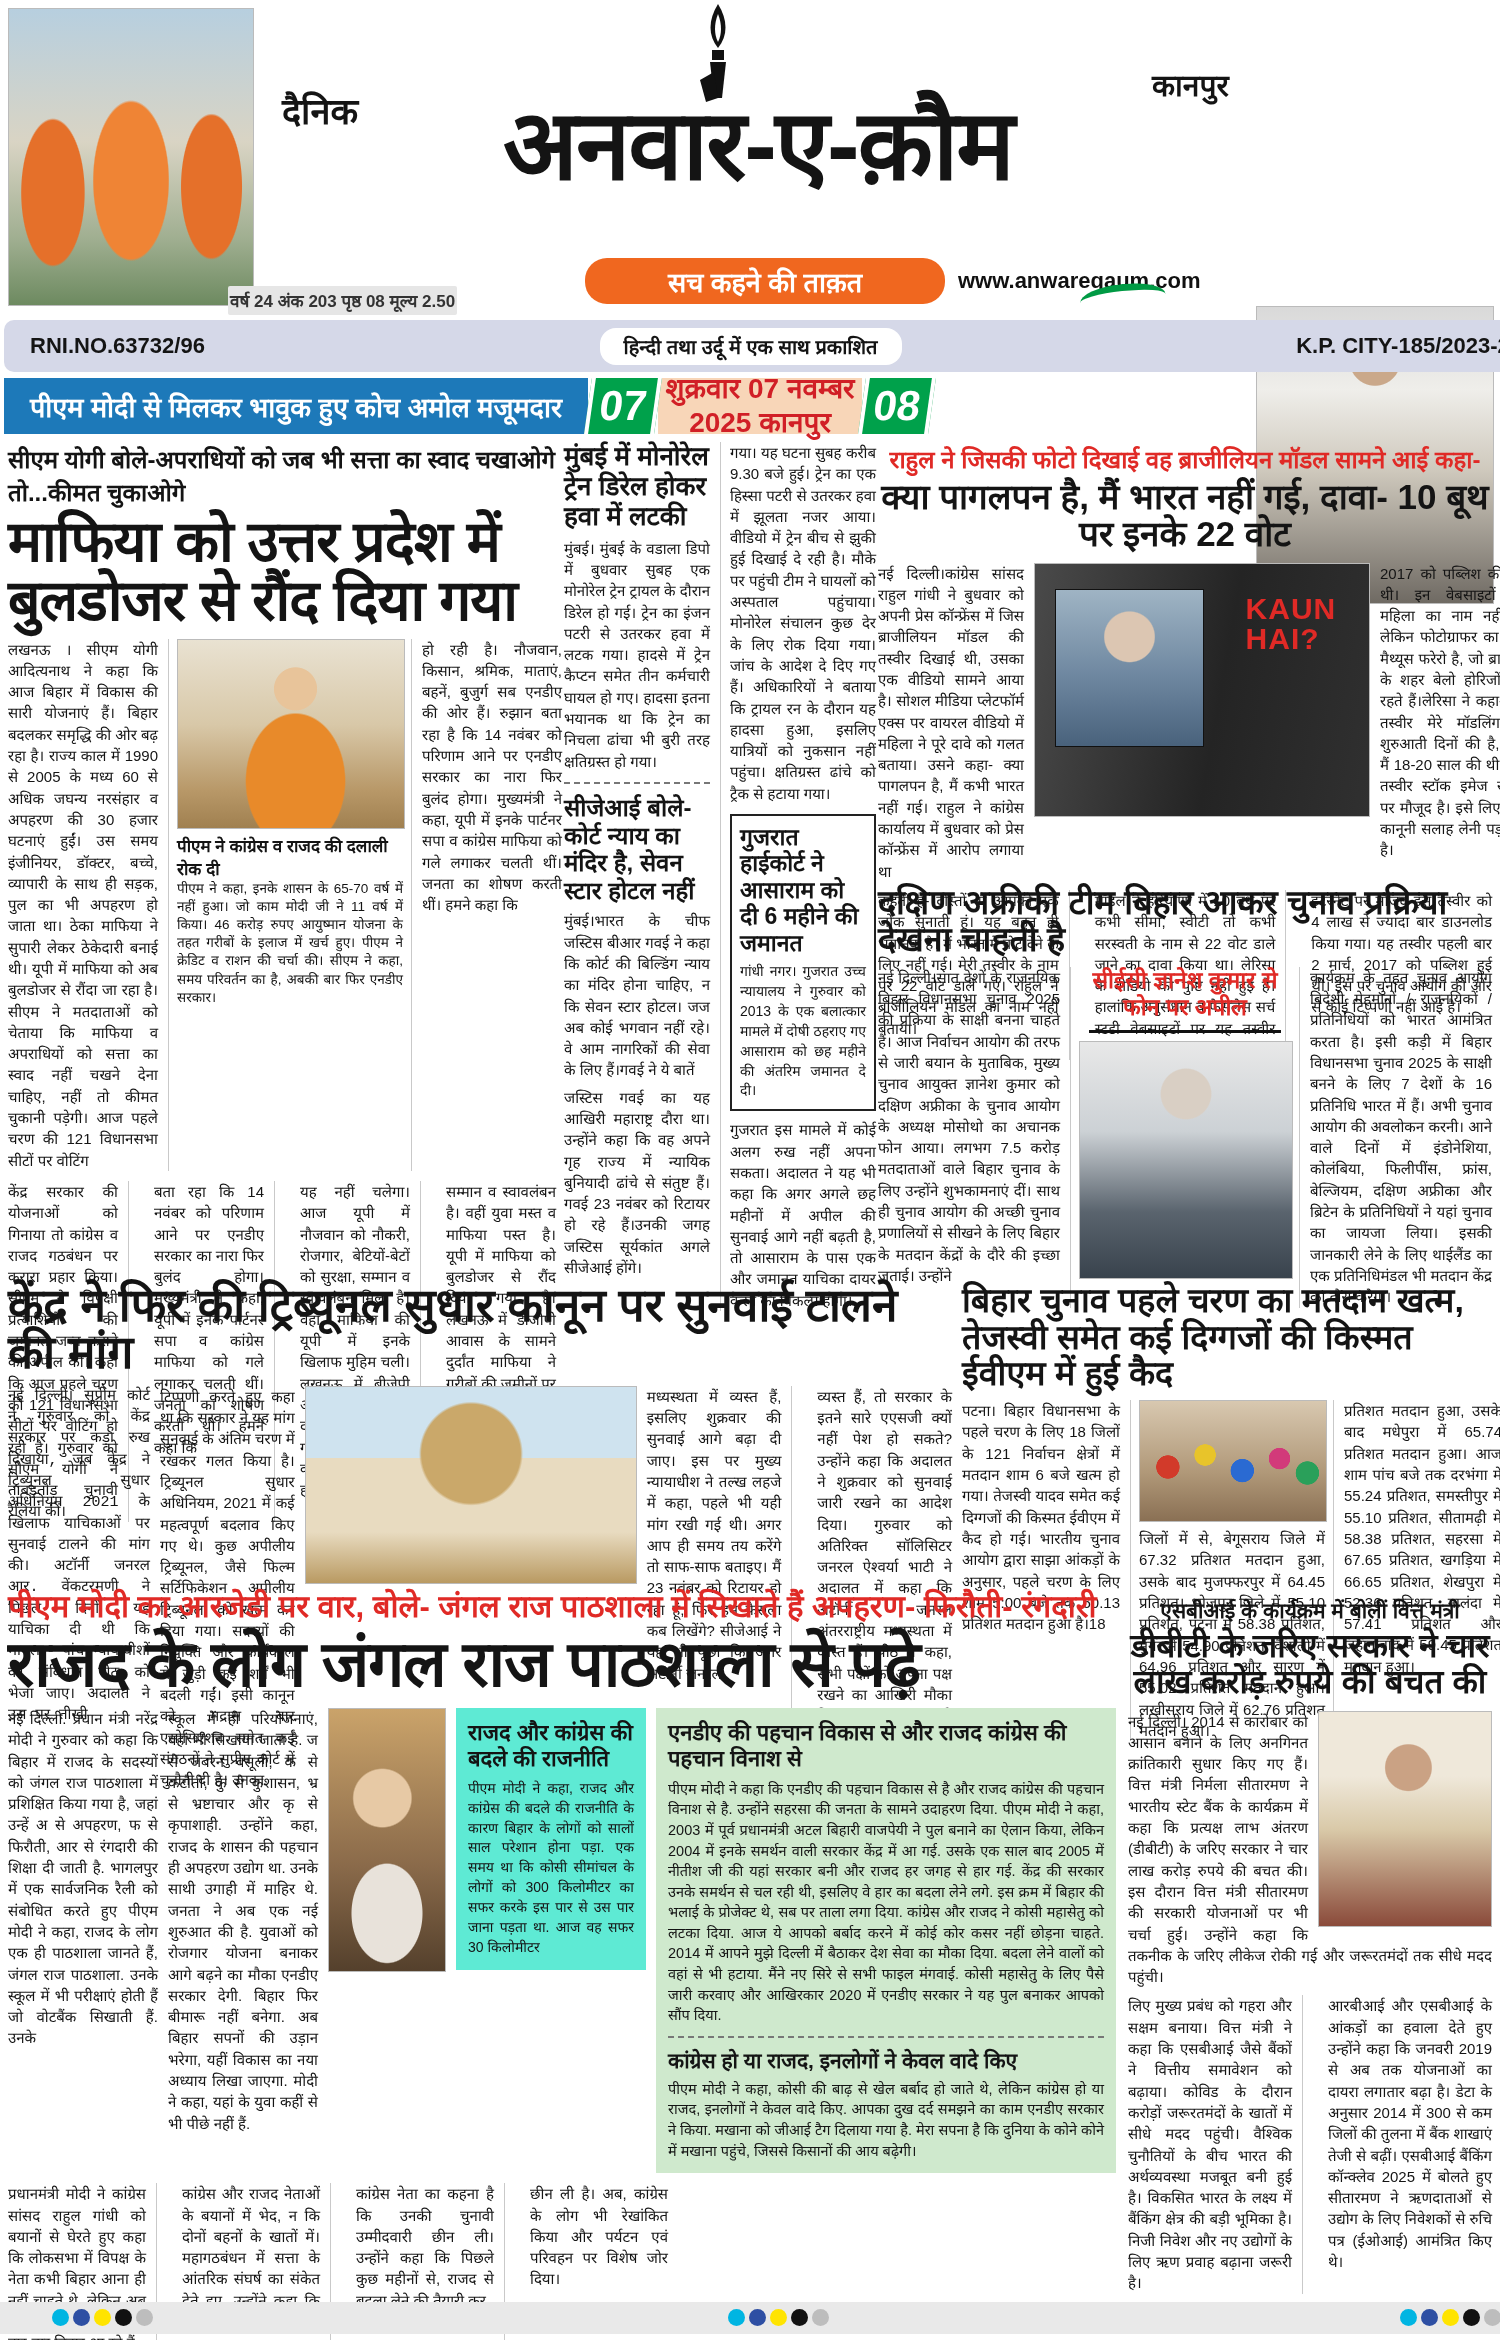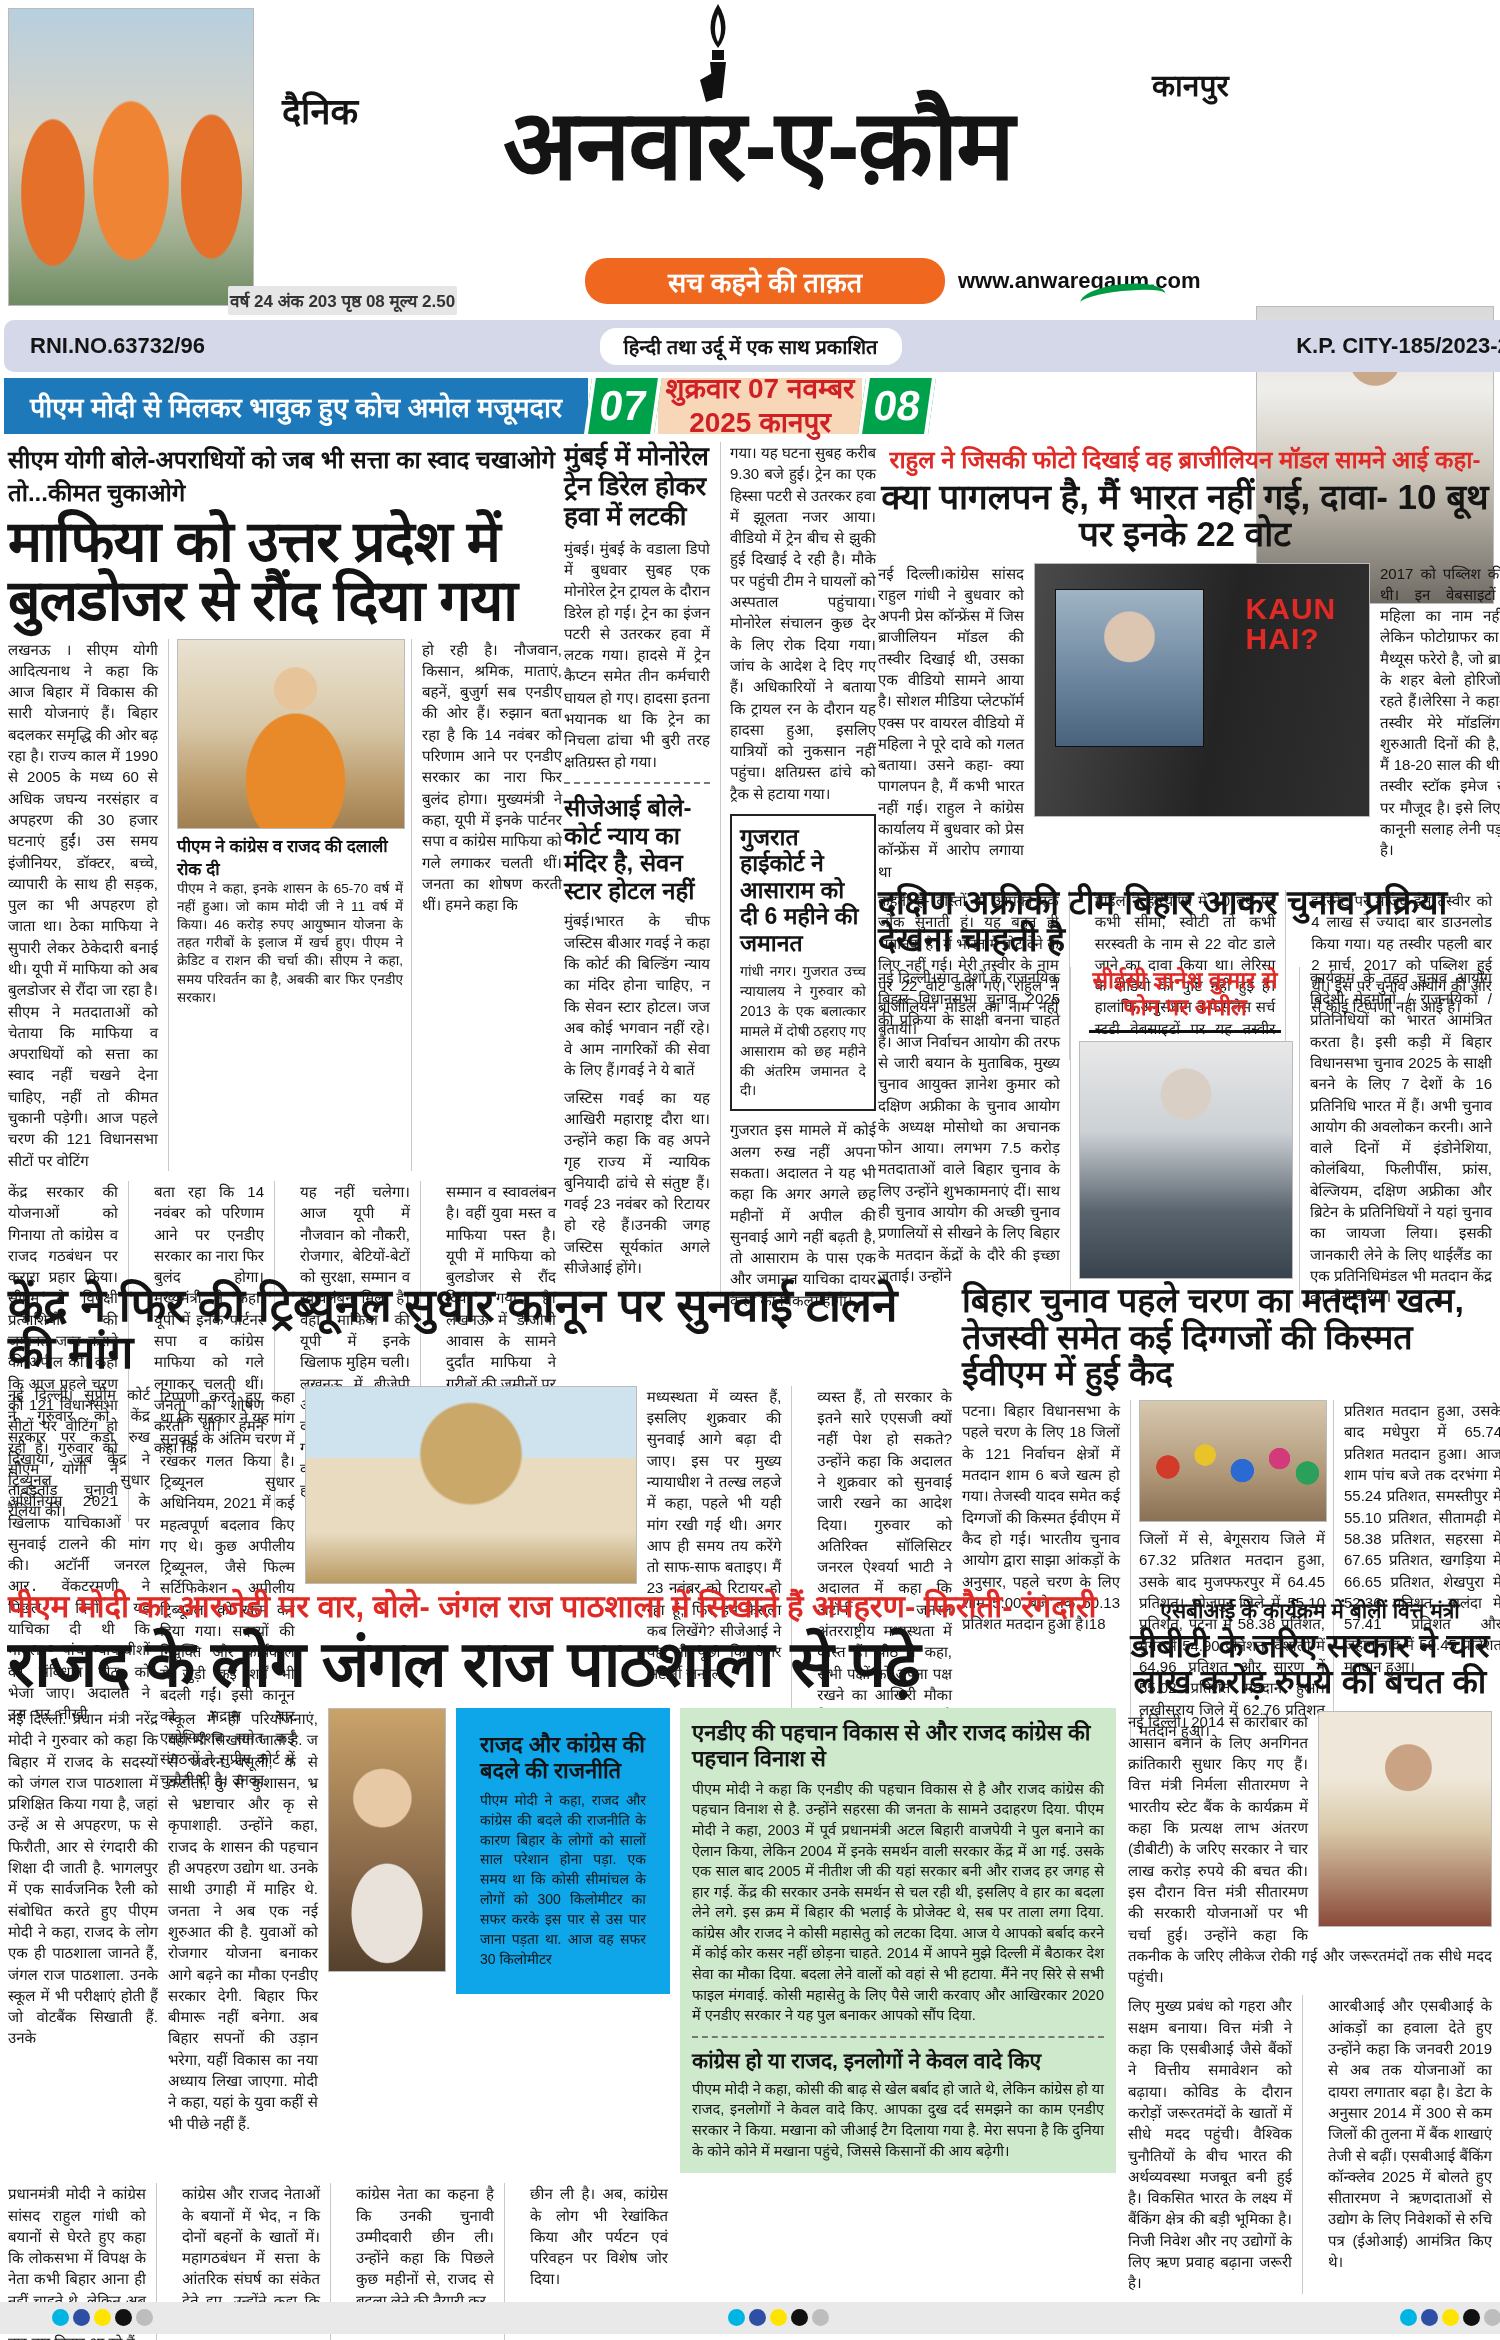--- a/index.html
+++ b/index.html
@@ -70,21 +70,21 @@
   .kick-red{color:#e02a26;font-weight:900;}
   .bd{font-size:15px;line-height:1.42;text-align:justify;}
   .row{display:flex;gap:10px;}
   .col{flex:1;}
   .col + .col{border-left:1px solid #c9c9c9;padding-left:25px;}
   .h2{font-weight:900;font-size:26px;line-height:1.15;margin-bottom:6px;}
   .dash{border-top:2px dashed #777;margin:10px 0;}
   .capT{font-weight:900;font-size:17px;margin-top:5px;}
   .cap{font-size:13.5px;line-height:1.35;text-align:justify;}
   .boxed{border:2px solid #222;padding:8px;}
-  .pinkbox{background:#0ea5e9;padding:24px;}
+  .pinkbox{background:#5eead4;padding:12px;}
   .greenbox{background:#cfe9cd;padding:12px;}
   .bx-t{font-weight:900;font-size:22px;line-height:1.2;margin-bottom:6px;}
   .dots{display:flex;gap:4px;align-items:center;}
   .dot{width:17px;height:17px;border-radius:50%;}
   .d1{background:#00b5e2}.d2{background:#2e4fa3}.d3{background:#ffe400}.d4{background:#111}.d5{background:#bdbdbd}
 </style>
 </head>
 <body>
 
 <div class="page">

